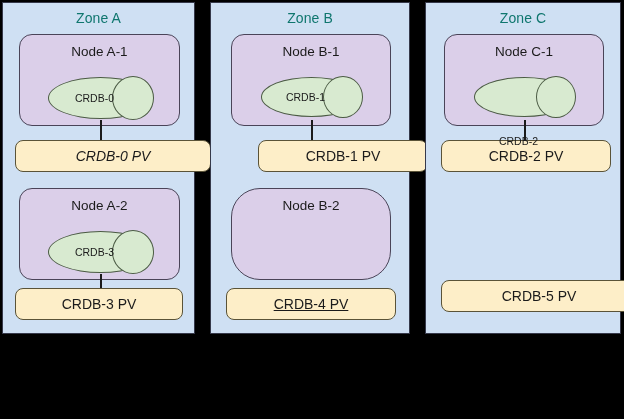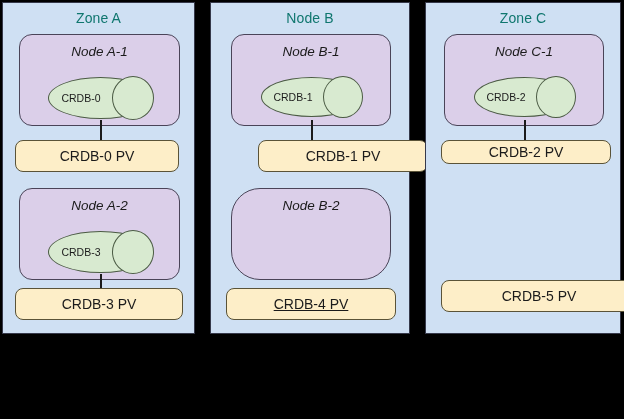--- a/index.html
+++ b/index.html
@@ -33,21 +33,20 @@
     border:1px solid #4a4458;
     border-radius:13px;
     box-sizing:border-box;
   }
   .node-title{
     position:absolute;
     left:0;right:0;top:9px;
     text-align:center;
     font-size:13.5px;
     color:#1b1b1b;
-    font-style:italic;
   }
 
   
   .cyl{
     position:absolute;
     box-sizing:border-box;
   }
   .cyl .body{
     position:absolute;
     left:0;top:0;bottom:0;right:0;
@@ -62,21 +61,21 @@
     right:-1px;
     background:#d8ead0;
     border:1px solid #4b5b44;
     border-radius:50%;
     box-sizing:border-box;
   }
   .cyl .label{
     position:absolute;
     left:0;top:50%;
     transform:translateY(-50%);
-    text-align:center;
+    text-align:right;
     font-size:10.5px;
     color:#1b1b1b;
     z-index:3;
   }
 
   .pv{
     position:absolute;
     background:#fdeec8;
     border:1px solid #5a5338;
     border-radius:8px;
@@ -104,36 +103,36 @@
 
     <div class="node" style="left:16px;top:31px;width:161px;height:92px;">
       <div class="node-title">Node A-1</div>
       <div class="cyl" style="left:28px;top:42px;width:105px;height:42px;">
         <div class="body"></div>
         <div class="cap" style="width:42px;"></div>
         <div class="label" style="width:66px;">CRDB-0</div>
       </div>
     </div>
     <div class="connector" style="left:97px;top:117px;height:22px;"></div>
-    <div class="pv" style="left:12px;top:137px;width:164px;height:32px;">CRDB-0 PV</div>
+    <div class="pv" style="left:12px;top:137px;width:196px;height:32px;font-style:italic;">CRDB-0 PV</div>
 
     <div class="node" style="left:16px;top:185px;width:161px;height:92px;">
       <div class="node-title">Node A-2</div>
       <div class="cyl" style="left:28px;top:42px;width:105px;height:42px;">
         <div class="body"></div>
         <div class="cap" style="width:42px;"></div>
         <div class="label" style="width:66px;">CRDB-3</div>
       </div>
     </div>
     <div class="connector" style="left:97px;top:271px;height:22px;"></div>
     <div class="pv" style="left:12px;top:285px;width:168px;height:32px;">CRDB-3 PV</div>
   </div>
 
   <div class="zone" style="left:210px;top:2px;width:200px;height:332px;">
-    <div class="zone-title">Node B</div>
+    <div class="zone-title">Zone B</div>
 
     <div class="node" style="left:20px;top:31px;width:160px;height:92px;">
       <div class="node-title">Node B-1</div>
       <div class="cyl" style="left:29px;top:42px;width:101px;height:40px;">
         <div class="body"></div>
         <div class="cap" style="width:40px;"></div>
         <div class="label" style="width:64px;">CRDB-1</div>
       </div>
     </div>
     <div class="connector" style="left:100px;top:117px;height:22px;"></div>
@@ -146,22 +145,22 @@
   </div>
 
   <div class="zone" style="left:425px;top:2px;width:196px;height:332px;">
     <div class="zone-title">Zone C</div>
 
     <div class="node" style="left:18px;top:31px;width:160px;height:92px;">
       <div class="node-title">Node C-1</div>
       <div class="cyl" style="left:29px;top:42px;width:101px;height:40px;">
         <div class="body"></div>
         <div class="cap" style="width:40px;"></div>
-        <div class="label" style="width:64px;">CRDB-2</div>
+        <div class="label" style="width:64px;margin-top:44px;">CRDB-2</div>
       </div>
     </div>
     <div class="connector" style="left:98px;top:117px;height:22px;"></div>
-    <div class="pv" style="left:15px;top:137px;width:170px;height:24px;">CRDB-2 PV</div>
+    <div class="pv" style="left:15px;top:137px;width:170px;height:32px;">CRDB-2 PV</div>
 
     <div class="pv" style="left:15px;top:277px;width:196px;height:32px;">CRDB-5 PV</div>
   </div>
 
 </div>
 
 </body></html>

